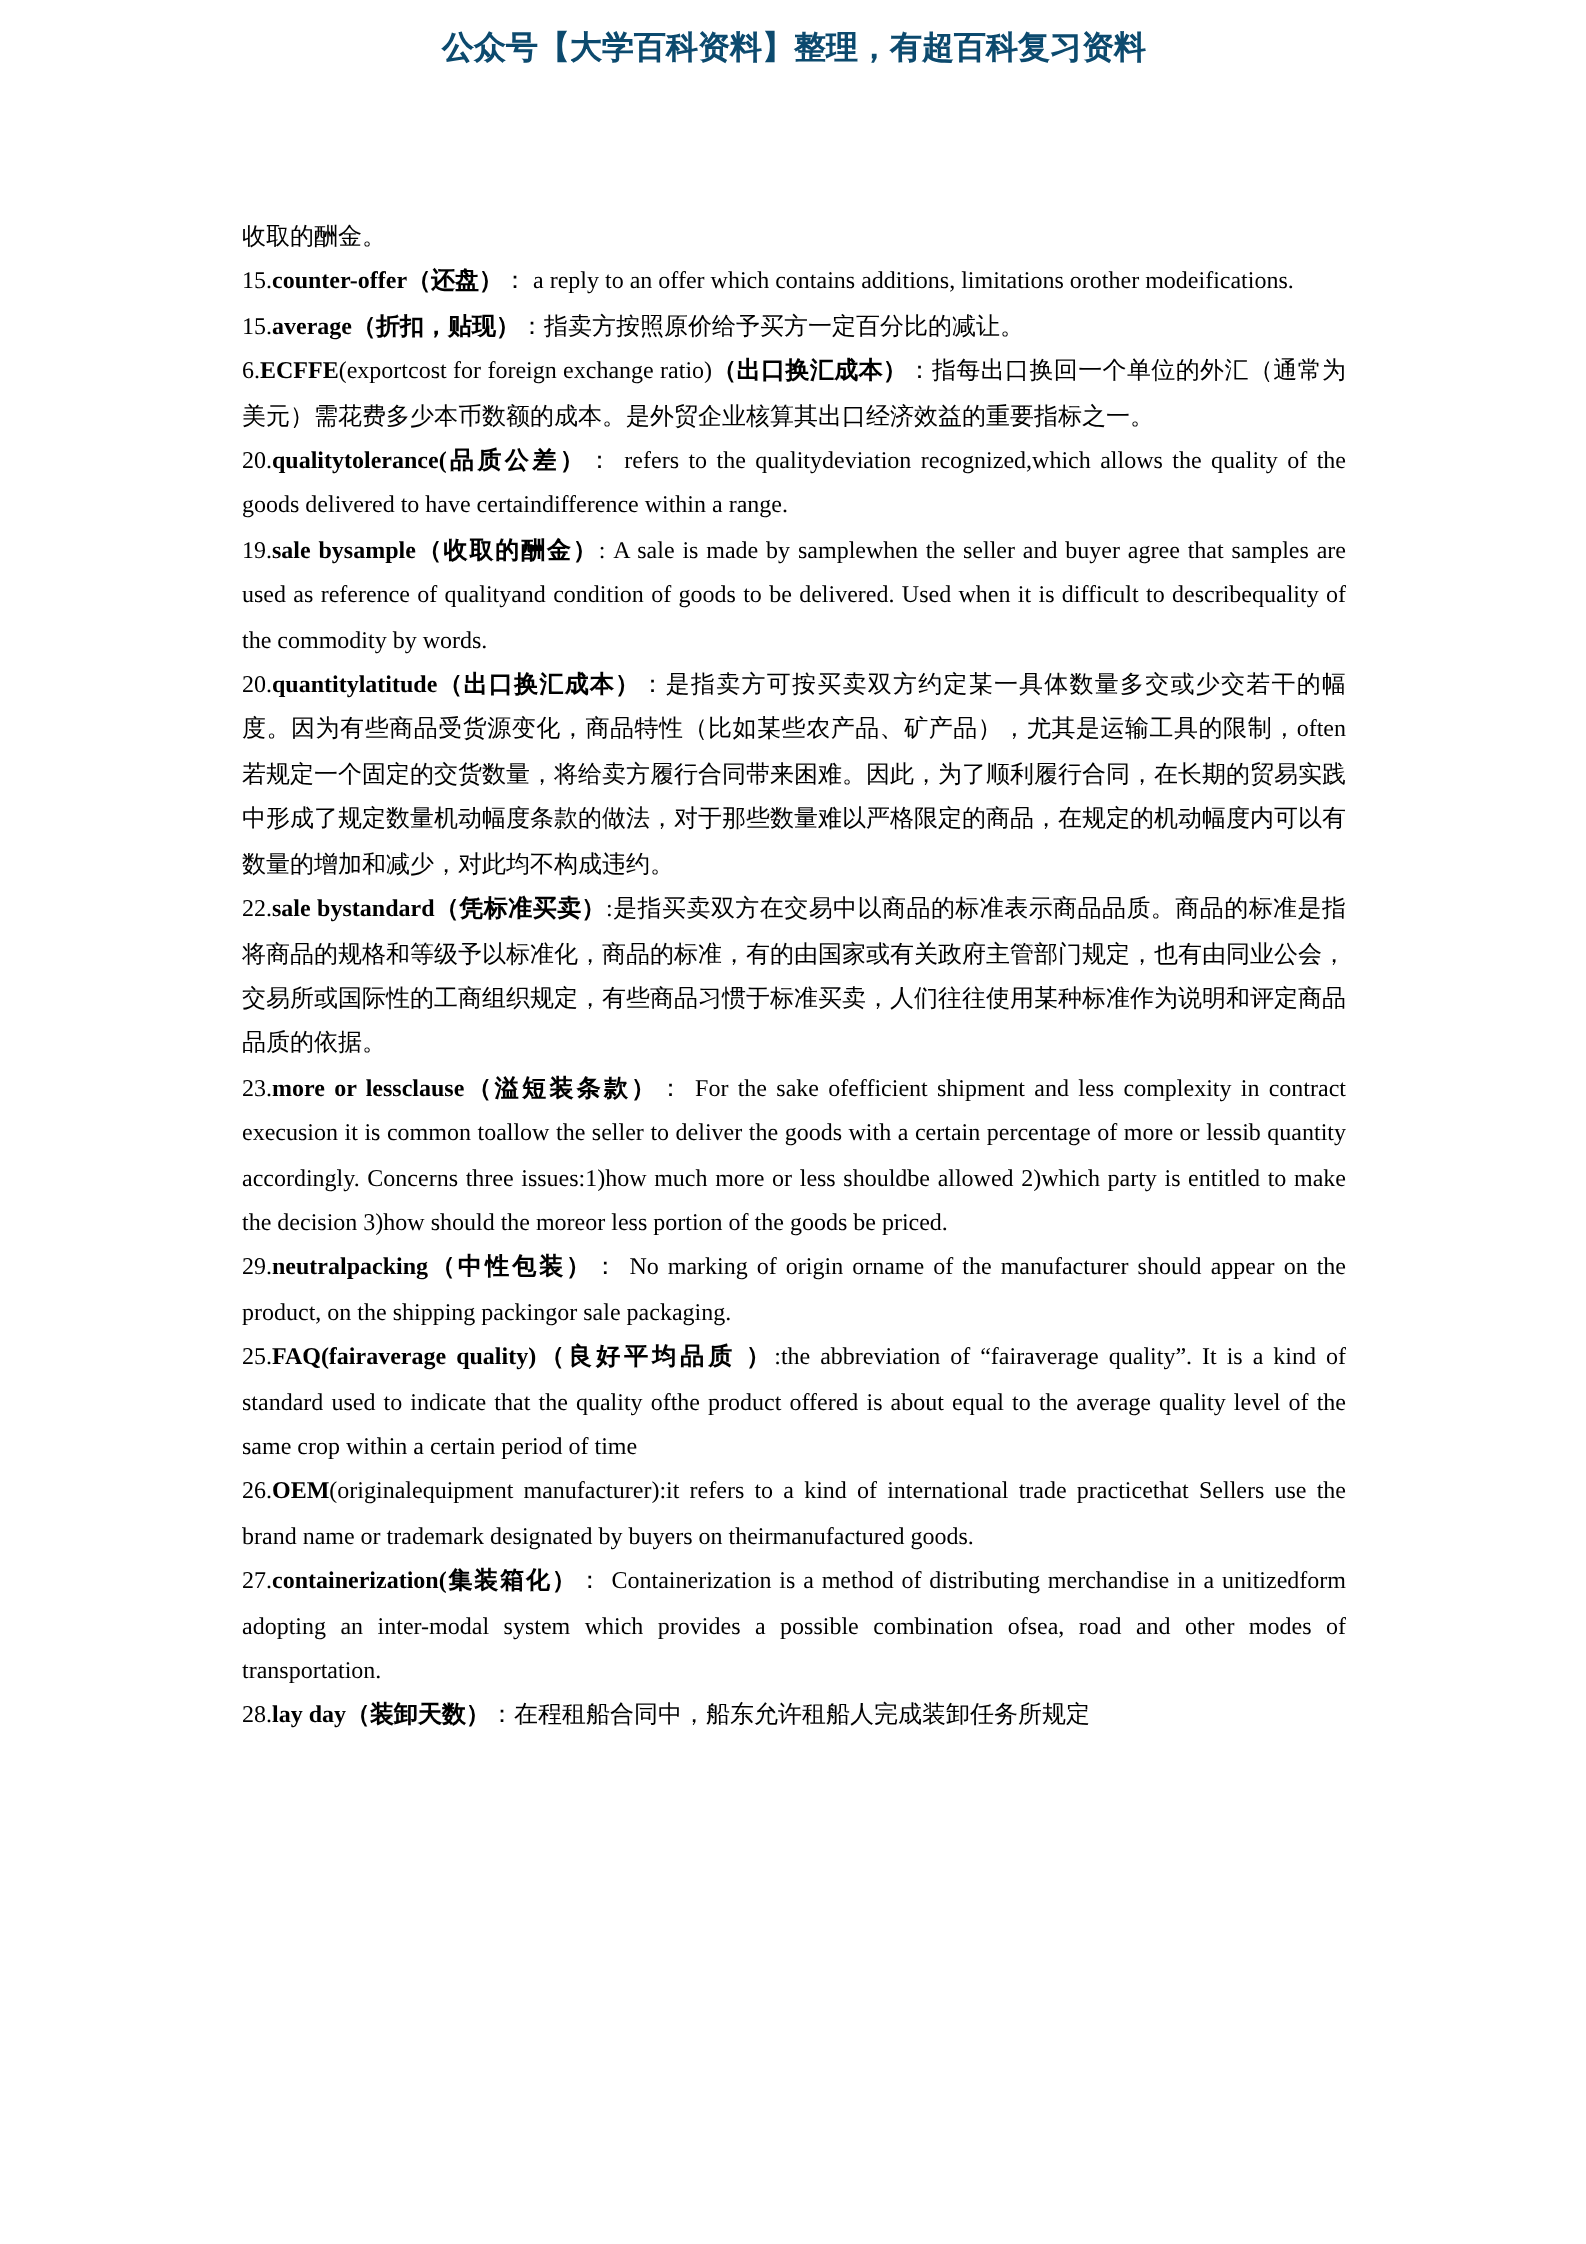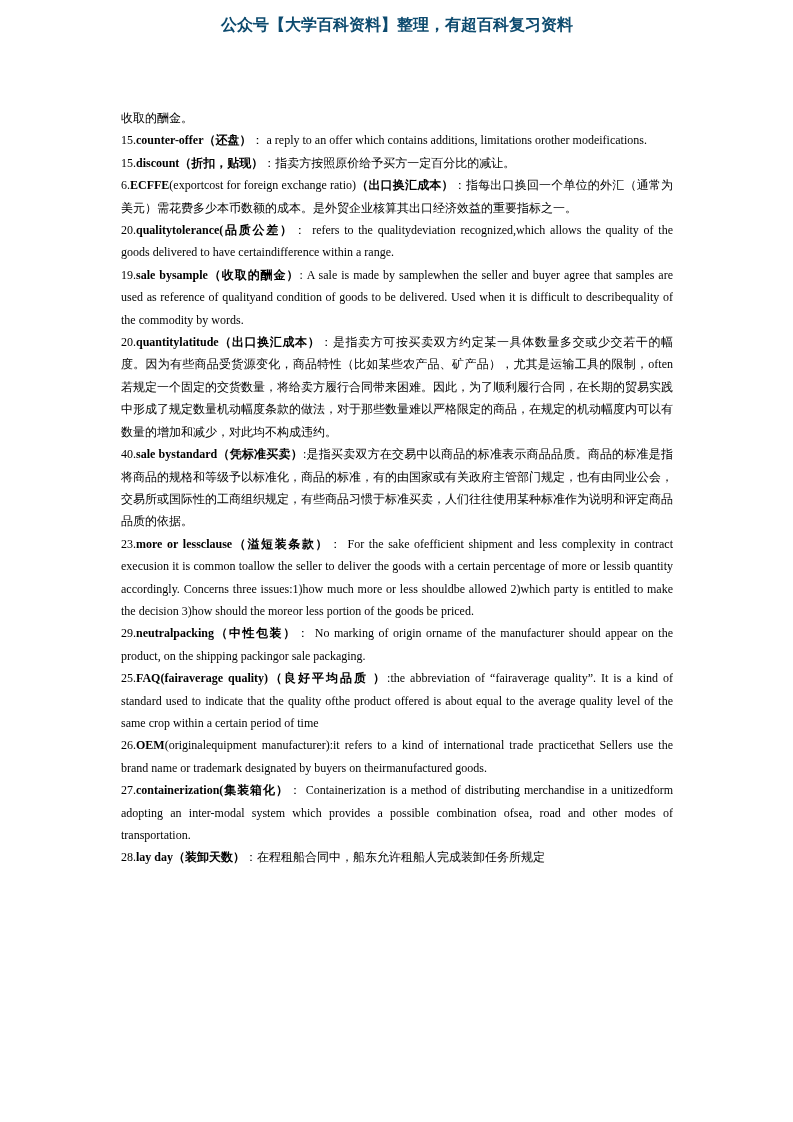--- a/index.html
+++ b/index.html
@@ -40,26 +40,26 @@
   }
 </style>
 </head>
 <body>
 
 <div class="page" style="background: rgb(255, 255, 255); color: rgb(0, 0, 0);">
   <div class="doc-header" style="color: #0c4a6e;">公众号【大学百科资料】整理，有超百科复习资料</div>
   <div class="doc-body">
       <p><span>收取的酬金。</span></p>
       <p><span>15.</span><b>counter-offer（还盘）</b><span>： a reply to an offer which contains additions, limitations orother modeifications.</span></p>
-      <p><span>15.</span><b>discount（折扣，贴现）</b><span>：指卖方按照原价给予买方一定百分比的减让。</span></p>
+      <p><span>15.</span><b>average（折扣，贴现）</b><span>：指卖方按照原价给予买方一定百分比的减让。</span></p>
       <p><span>6.</span><b>ECFFE</b><span>(exportcost for foreign exchange ratio)</span><b>（出口换汇成本）</b><span>：指每出口换回一个单位的外汇（通常为美元）需花费多少本币数额的成本。是外贸企业核算其出口经济效益的重要指标之一。</span></p>
       <p><span>20.</span><b>qualitytolerance(品质公差）</b><span>： refers to the qualitydeviation recognized,which allows the quality of the goods delivered to have certaindifference within a range.</span></p>
       <p><span>19.</span><b>sale bysample（收取的酬金）</b><span>: A sale is made by samplewhen the seller and buyer agree that samples are used as reference of qualityand condition of goods to be delivered. Used when it is difficult to describequality of the commodity by words.</span></p>
       <p><span>20.</span><b>quantitylatitude（出口换汇成本）</b><span>：是指卖方可按买卖双方约定某一具体数量多交或少交若干的幅度。因为有些商品受货源变化，商品特性（比如某些农产品、矿产品），尤其是运输工具的限制，often若规定一个固定的交货数量，将给卖方履行合同带来困难。因此，为了顺利履行合同，在长期的贸易实践中形成了规定数量机动幅度条款的做法，对于那些数量难以严格限定的商品，在规定的机动幅度内可以有数量的增加和减少，对此均不构成违约。</span></p>
-      <p><span>40.</span><b>sale bystandard（凭标准买卖）</b><span>:是指买卖双方在交易中以商品的标准表示商品品质。商品的标准是指将商品的规格和等级予以标准化，商品的标准，有的由国家或有关政府主管部门规定，也有由同业公会，交易所或国际性的工商组织规定，有些商品习惯于标准买卖，人们往往使用某种标准作为说明和评定商品品质的依据。</span></p>
+      <p><span>22.</span><b>sale bystandard（凭标准买卖）</b><span>:是指买卖双方在交易中以商品的标准表示商品品质。商品的标准是指将商品的规格和等级予以标准化，商品的标准，有的由国家或有关政府主管部门规定，也有由同业公会，交易所或国际性的工商组织规定，有些商品习惯于标准买卖，人们往往使用某种标准作为说明和评定商品品质的依据。</span></p>
       <p><span>23.</span><b>more or lessclause（溢短装条款）</b><span>： For the sake ofefficient shipment and less complexity in contract execusion it is common toallow the seller to deliver the goods with a certain percentage of more or lessib quantity accordingly. Concerns three issues:1)how much more or less shouldbe allowed 2)which party is entitled to make the decision 3)how should the moreor less portion of the goods be priced.</span></p>
       <p><span>29.</span><b>neutralpacking（中性包装）</b><span>： No marking of origin orname of the manufacturer should appear on the product, on the shipping packingor sale packaging.</span></p>
       <p><span>25.</span><b>FAQ(fairaverage quality)（良好平均品质 ）</b><span>:the abbreviation of “fairaverage quality”. It is a kind of standard used to indicate that the quality ofthe product offered is about equal to the average quality level of the same crop within a certain period of time</span></p>
       <p><span>26.</span><b>OEM</b><span>(originalequipment manufacturer):it refers to a kind of international trade practicethat Sellers use the brand name or trademark designated by buyers on theirmanufactured goods.</span></p>
       <p><span>27.</span><b>containerization(集装箱化）</b><span>： Containerization is a method of distributing merchandise in a unitizedform adopting an inter-modal system which provides a possible combination ofsea, road and other modes of transportation.</span></p>
       <p><span>28.</span><b>lay day（装卸天数）</b><span>：在程租船合同中，船东允许租船人完成装卸任务所规定</span></p>
     </div>
 </div>
 
 </body></html>

